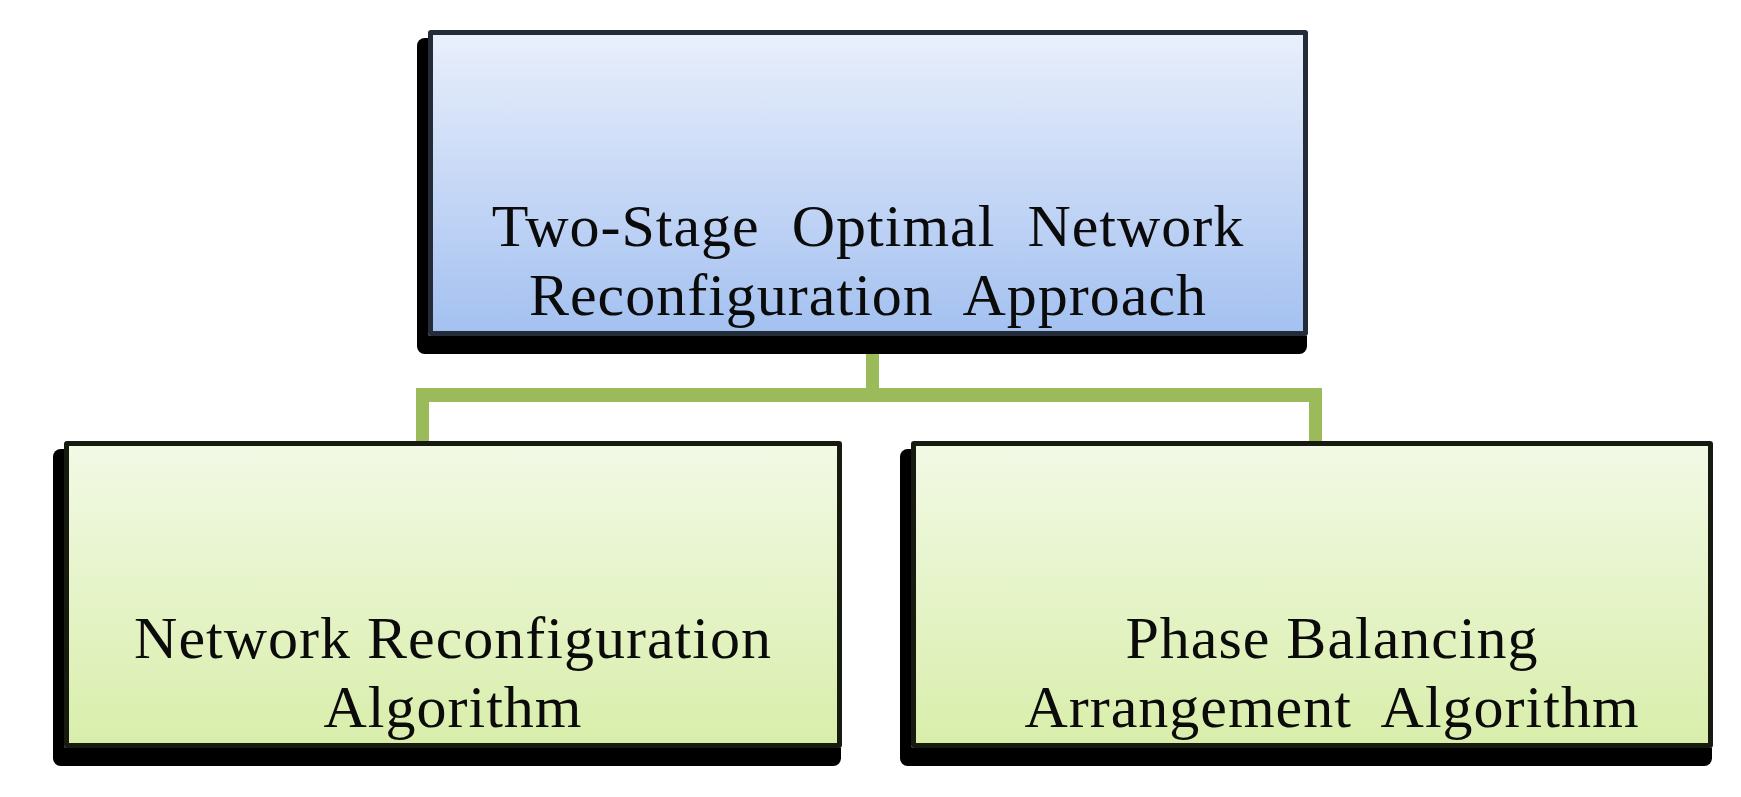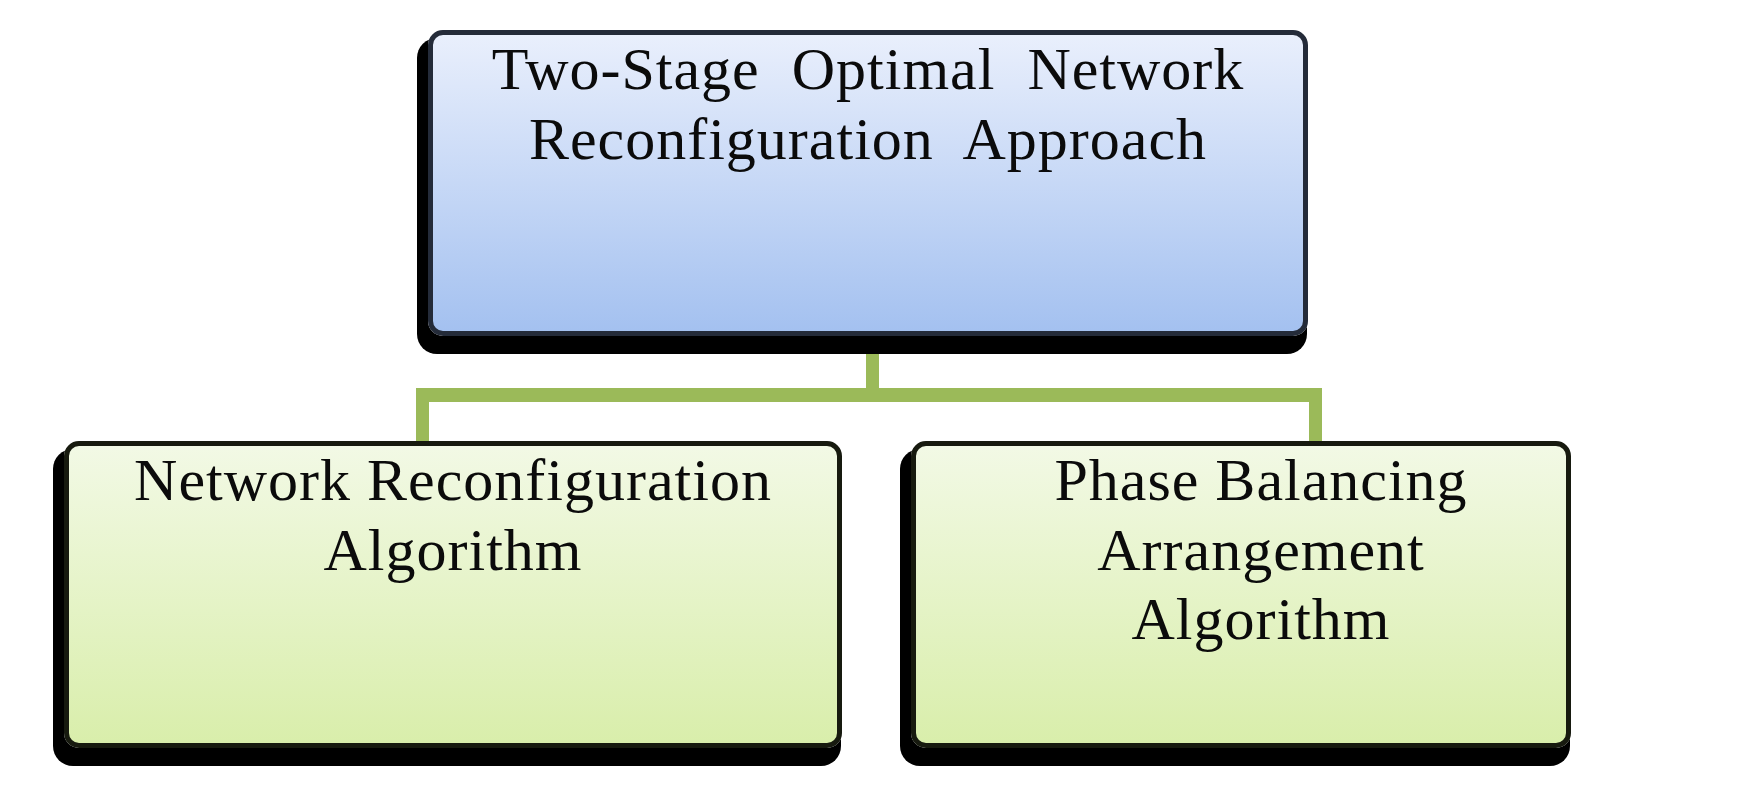--- a/index.html
+++ b/index.html
@@ -18,37 +18,37 @@
   .canvas{
     position:relative;
     width:1741px;height:797px;
     background:var(--background);
     overflow:hidden;
     font-family:"Liberation Serif","DejaVu Serif",serif;
   }
   .node{
     position:absolute;
     box-sizing:border-box;
-    border-radius:15px;
-    display:flex;align-items:flex-start;justify-content:center;
+    border-radius:3px;
+    display:flex;align-items:flex-end;justify-content:center;
     box-shadow:-6px 13px 0 5px var(--shadow);
     z-index:2;
   }
   .node.root{
     left:428px;top:30px;width:880px;height:306px;
     background:linear-gradient(180deg,var(--root-fill-top) 0%,var(--root-fill-bottom) 100%);
     border:5px solid var(--root-border);
   }
   .node.child{
     top:441px;height:307px;
     background:linear-gradient(180deg,var(--child-fill-top) 0%,var(--child-fill-bottom) 100%);
     border:5px solid var(--child-border);
   }
   .node.child-left{left:29px;width:778px;margin-left:35px;}
-  .node.child-right{left:911px;width:660px;padding-left:40px;}
+  .node.child-right{left:911px;width:802px;padding-left:40px;}
   .label{
     white-space:pre-wrap;
     text-align:center;
     font-size:60px;
     line-height:1.16;
     letter-spacing:1px;
     color:var(--text);
     padding:0 10px;
   }
   .connector{

